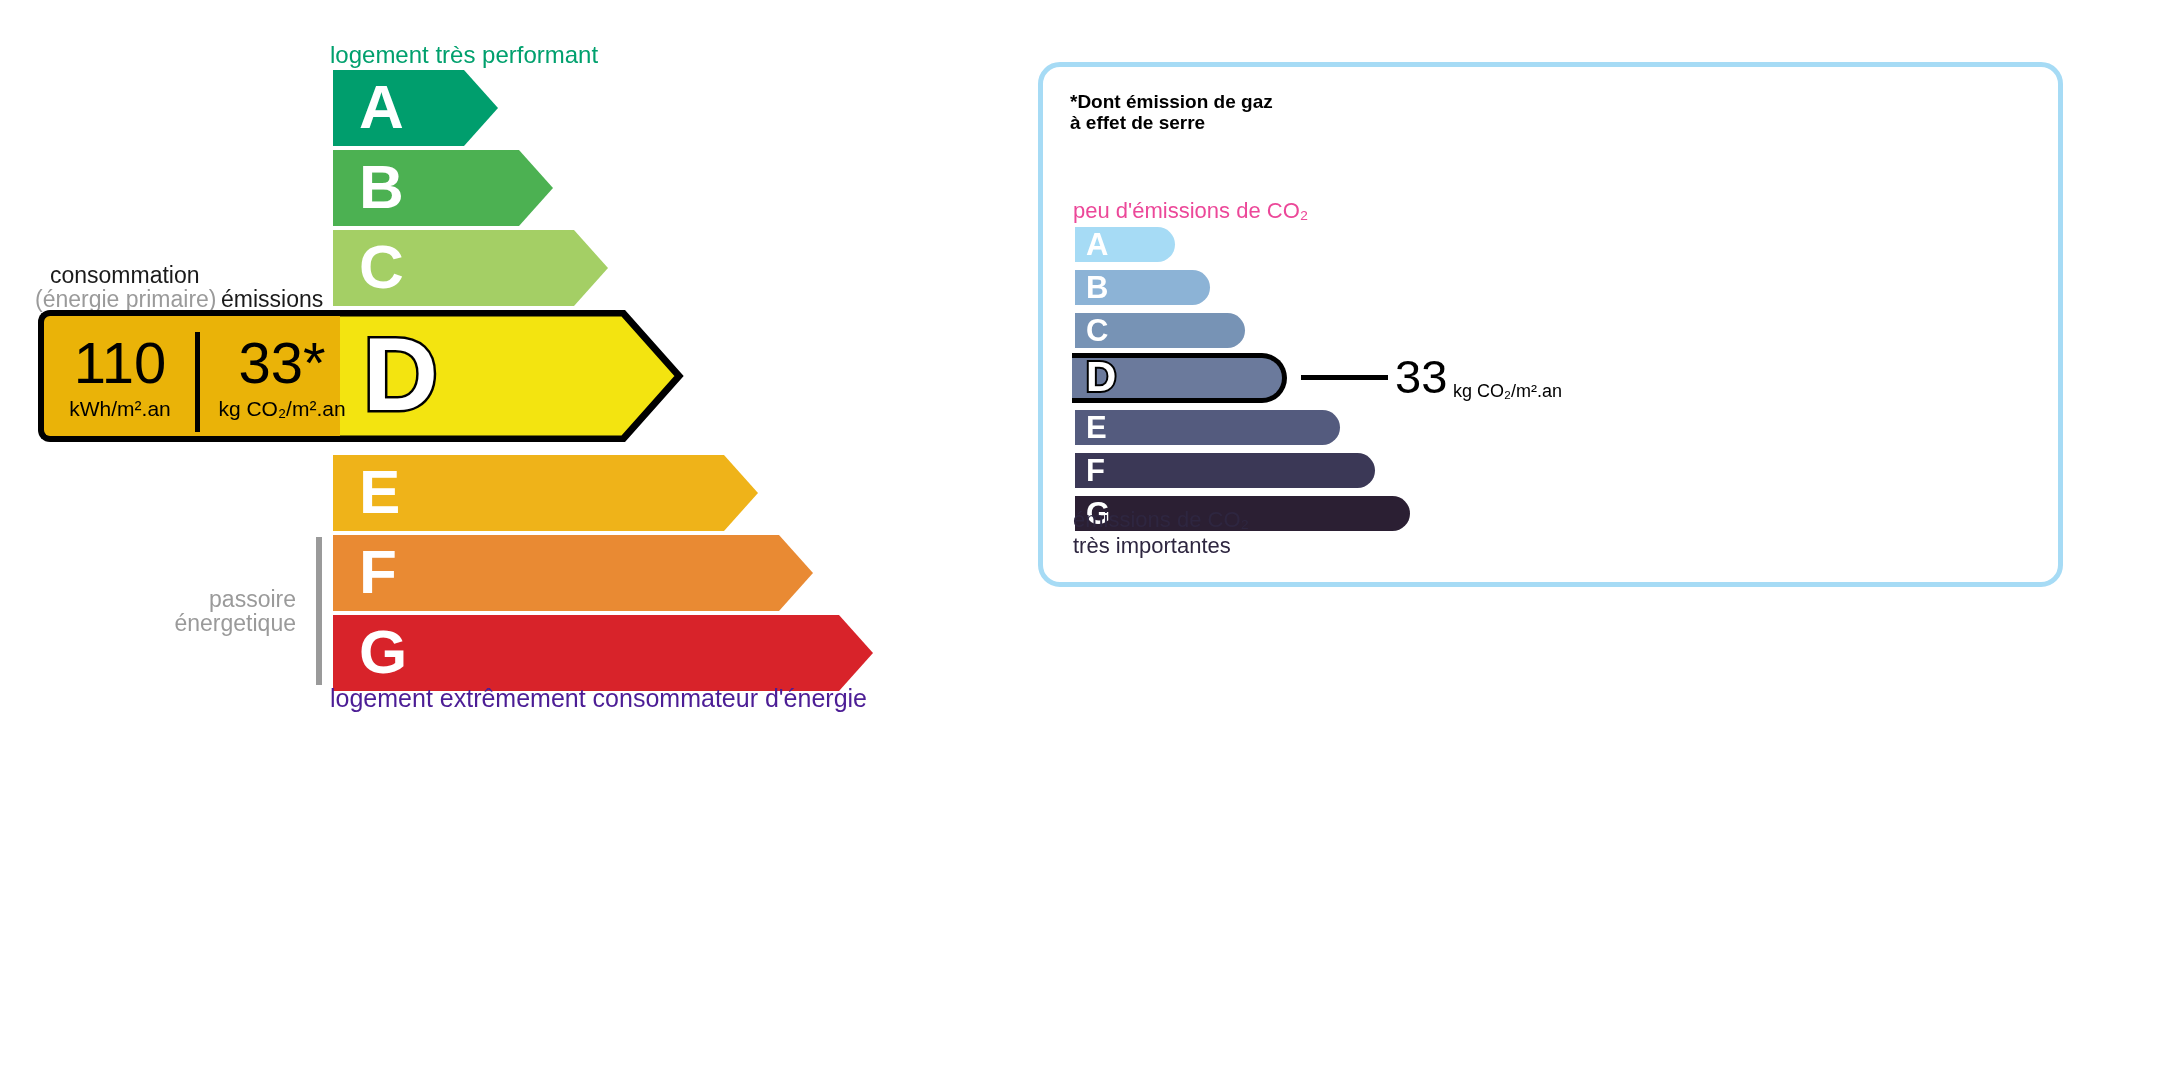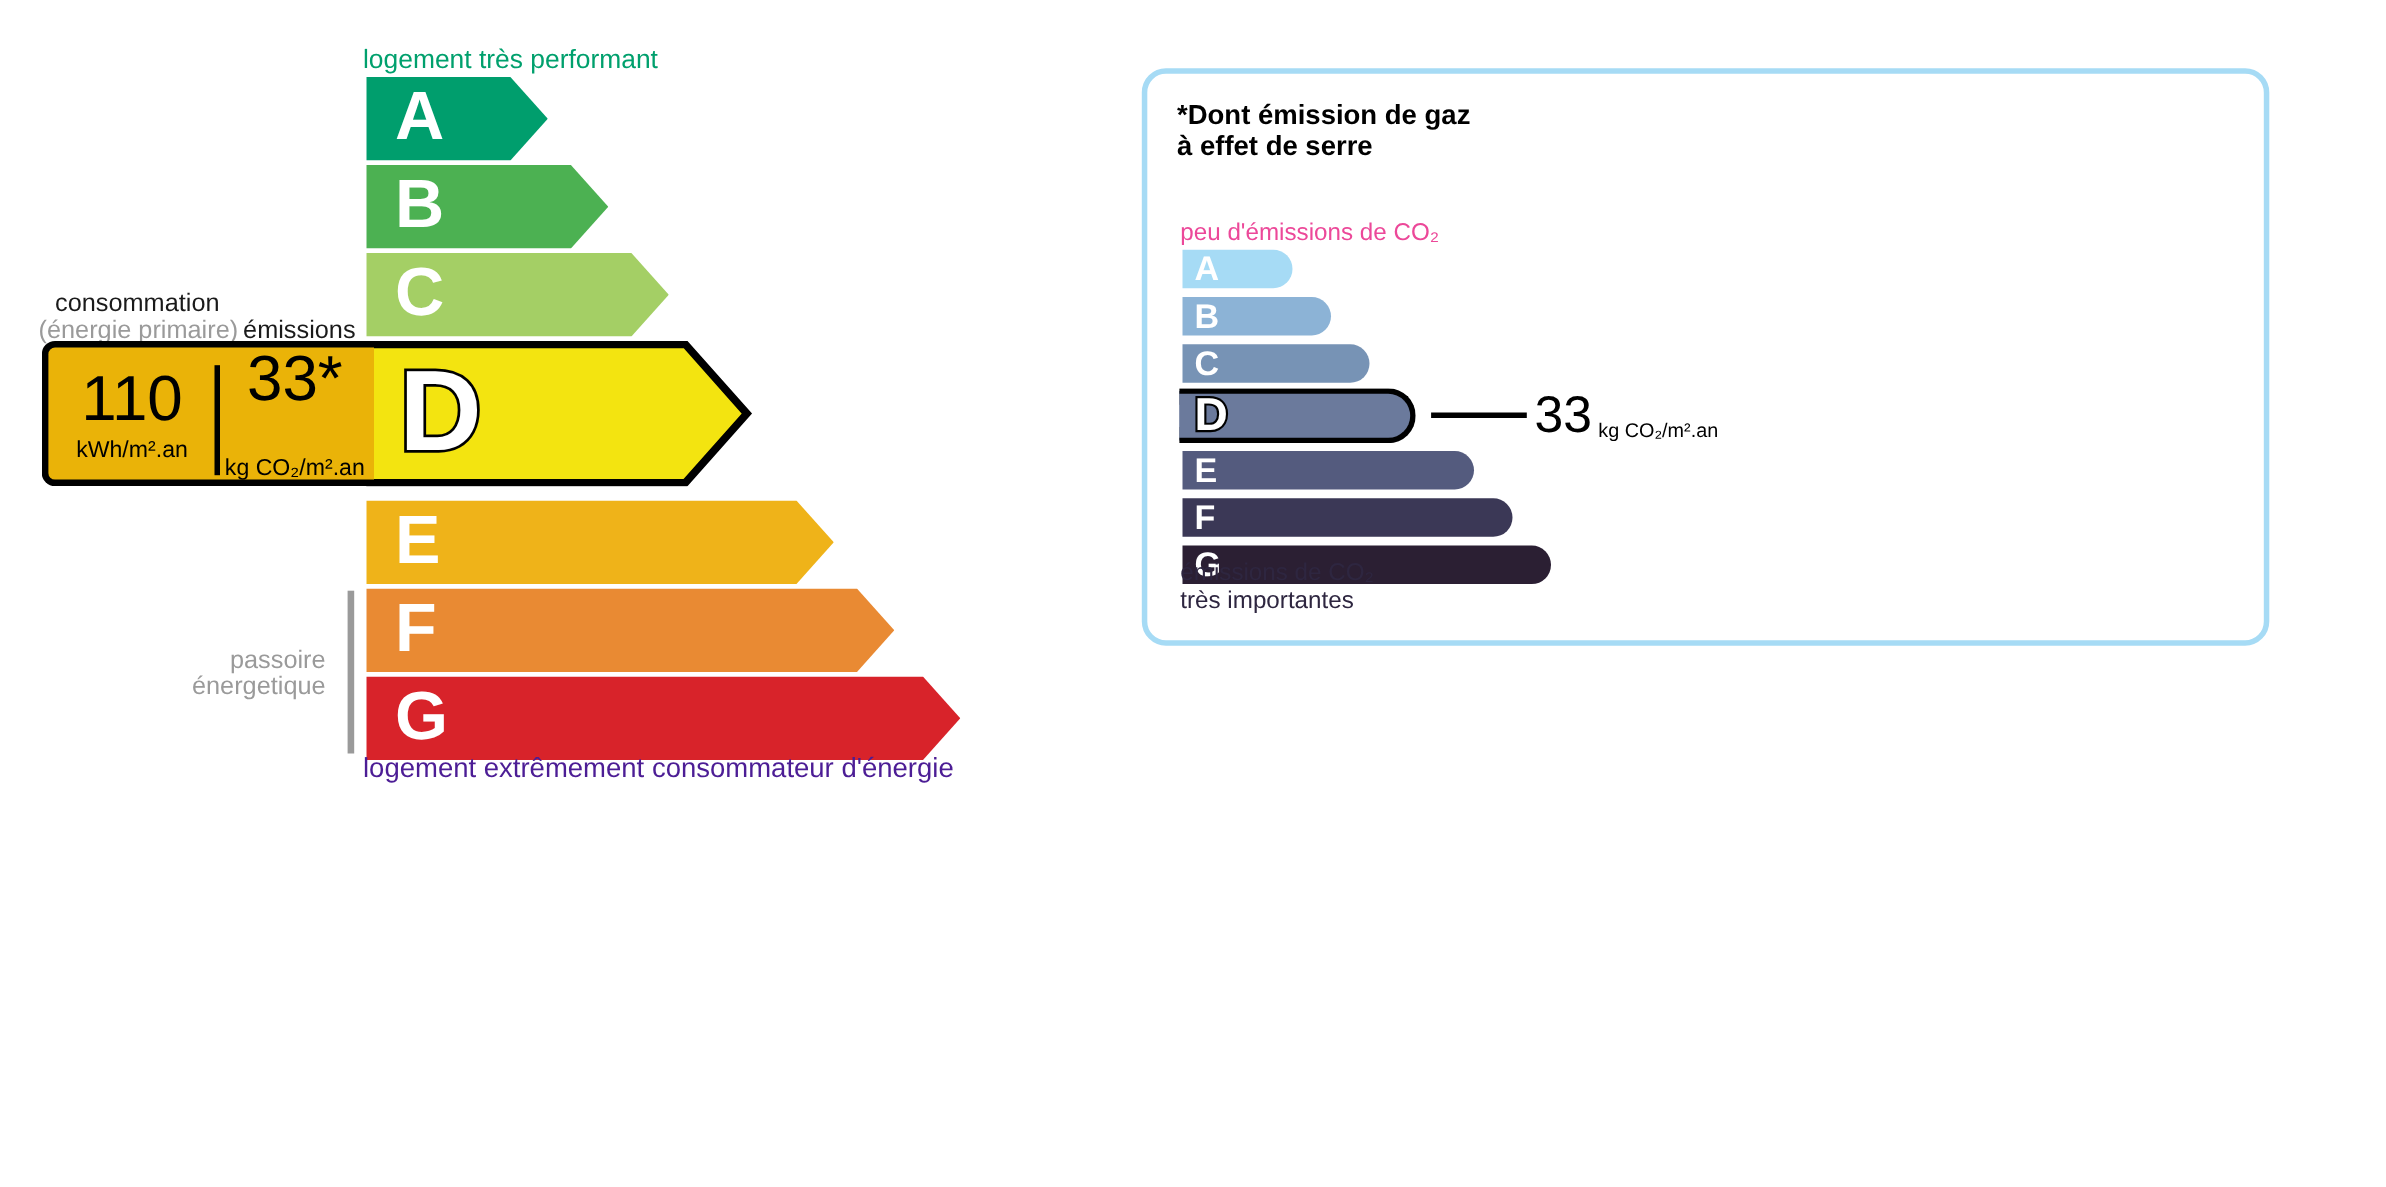--- a/index.html
+++ b/index.html
@@ -87,21 +87,21 @@
   }
   .value-cell {
     position: absolute;
     top: 0; height: 100%;
     display: flex;
     flex-direction: column;
     align-items: center;
     justify-content: center;
   }
   #cell-conso { left: 0px; width: 152px; }
-  #cell-emis  { left: 152px; width: 144px; justify-content: space-between; }
+  #cell-emis  { left: 152px; width: 172px; }
   .value-num {
     font-size: 58px;
     color: #000000;
     line-height: 1;
     margin-bottom: 6px;
   }
   .value-unit {
     font-size: 21px;
     color: #000000;
     line-height: 1;
@@ -146,21 +146,21 @@
     left: 1038px; top: 62px;
     width: 1025px; height: 525px;
     border: 5px solid #a6dbf5;
     border-radius: 22px;
     box-sizing: border-box;
     background: #ffffff;
   }
   #co2-title {
     position: absolute;
     left: 27px; top: 24px;
-    font-size: 25px;
+    font-size: 19px;
     font-weight: bold;
     color: #000000;
     line-height: 1.12;
     font-stretch: condensed;
     white-space: pre-line;
   }
   #co2-top-caption {
     position: absolute;
     left: 30px; top: 131px;
     font-size: 22px;

